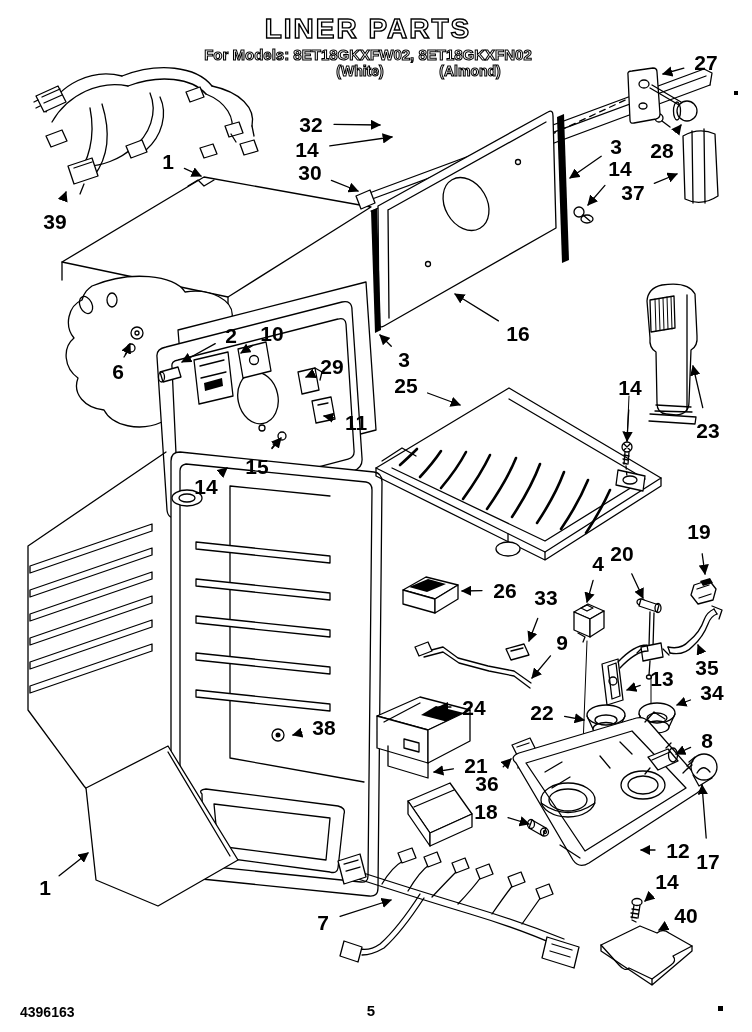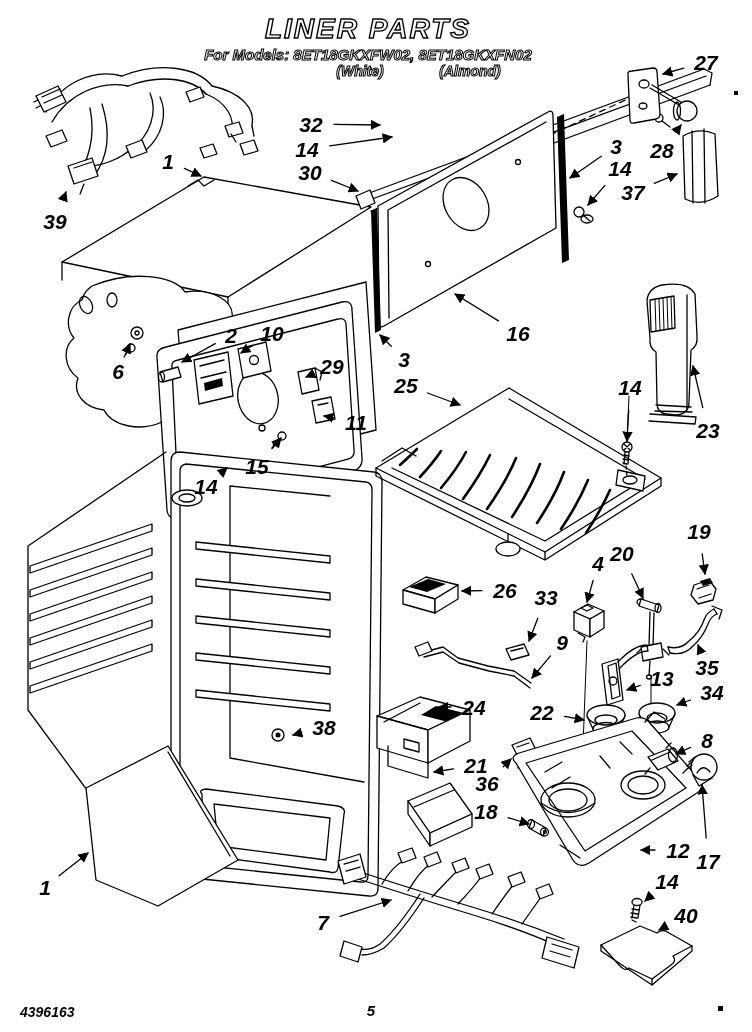--- a/index.html
+++ b/index.html
@@ -1,18 +1,18 @@
 <!DOCTYPE html>
 <html><head>
 <meta charset="utf-8">
 <style>
   html,body { margin:0; padding:0; background:#ffffff; }
   .page {
     position:relative; width:752px; height:1032px; background:#ffffff;
-    font-family:"Liberation Sans", sans-serif; overflow:hidden;font-style:italic;
+    font-family:"Liberation Sans", sans-serif; overflow:hidden;
   }
   
   #diagram path, #diagram line, #diagram ellipse, #diagram circle, #diagram rect, #diagram polyline {
     stroke:#000; fill:none; stroke-width:1.3; stroke-linecap:round; stroke-linejoin:round;
   }
   #diagram .wh { fill:#fff; }
   #diagram .bk { fill:#000; stroke:none; }
   #diagram .thin { stroke-width:1; }
   #diagram .slot { stroke-width:2.6; }
   #diagram .dash { stroke-dasharray:6 5; }

